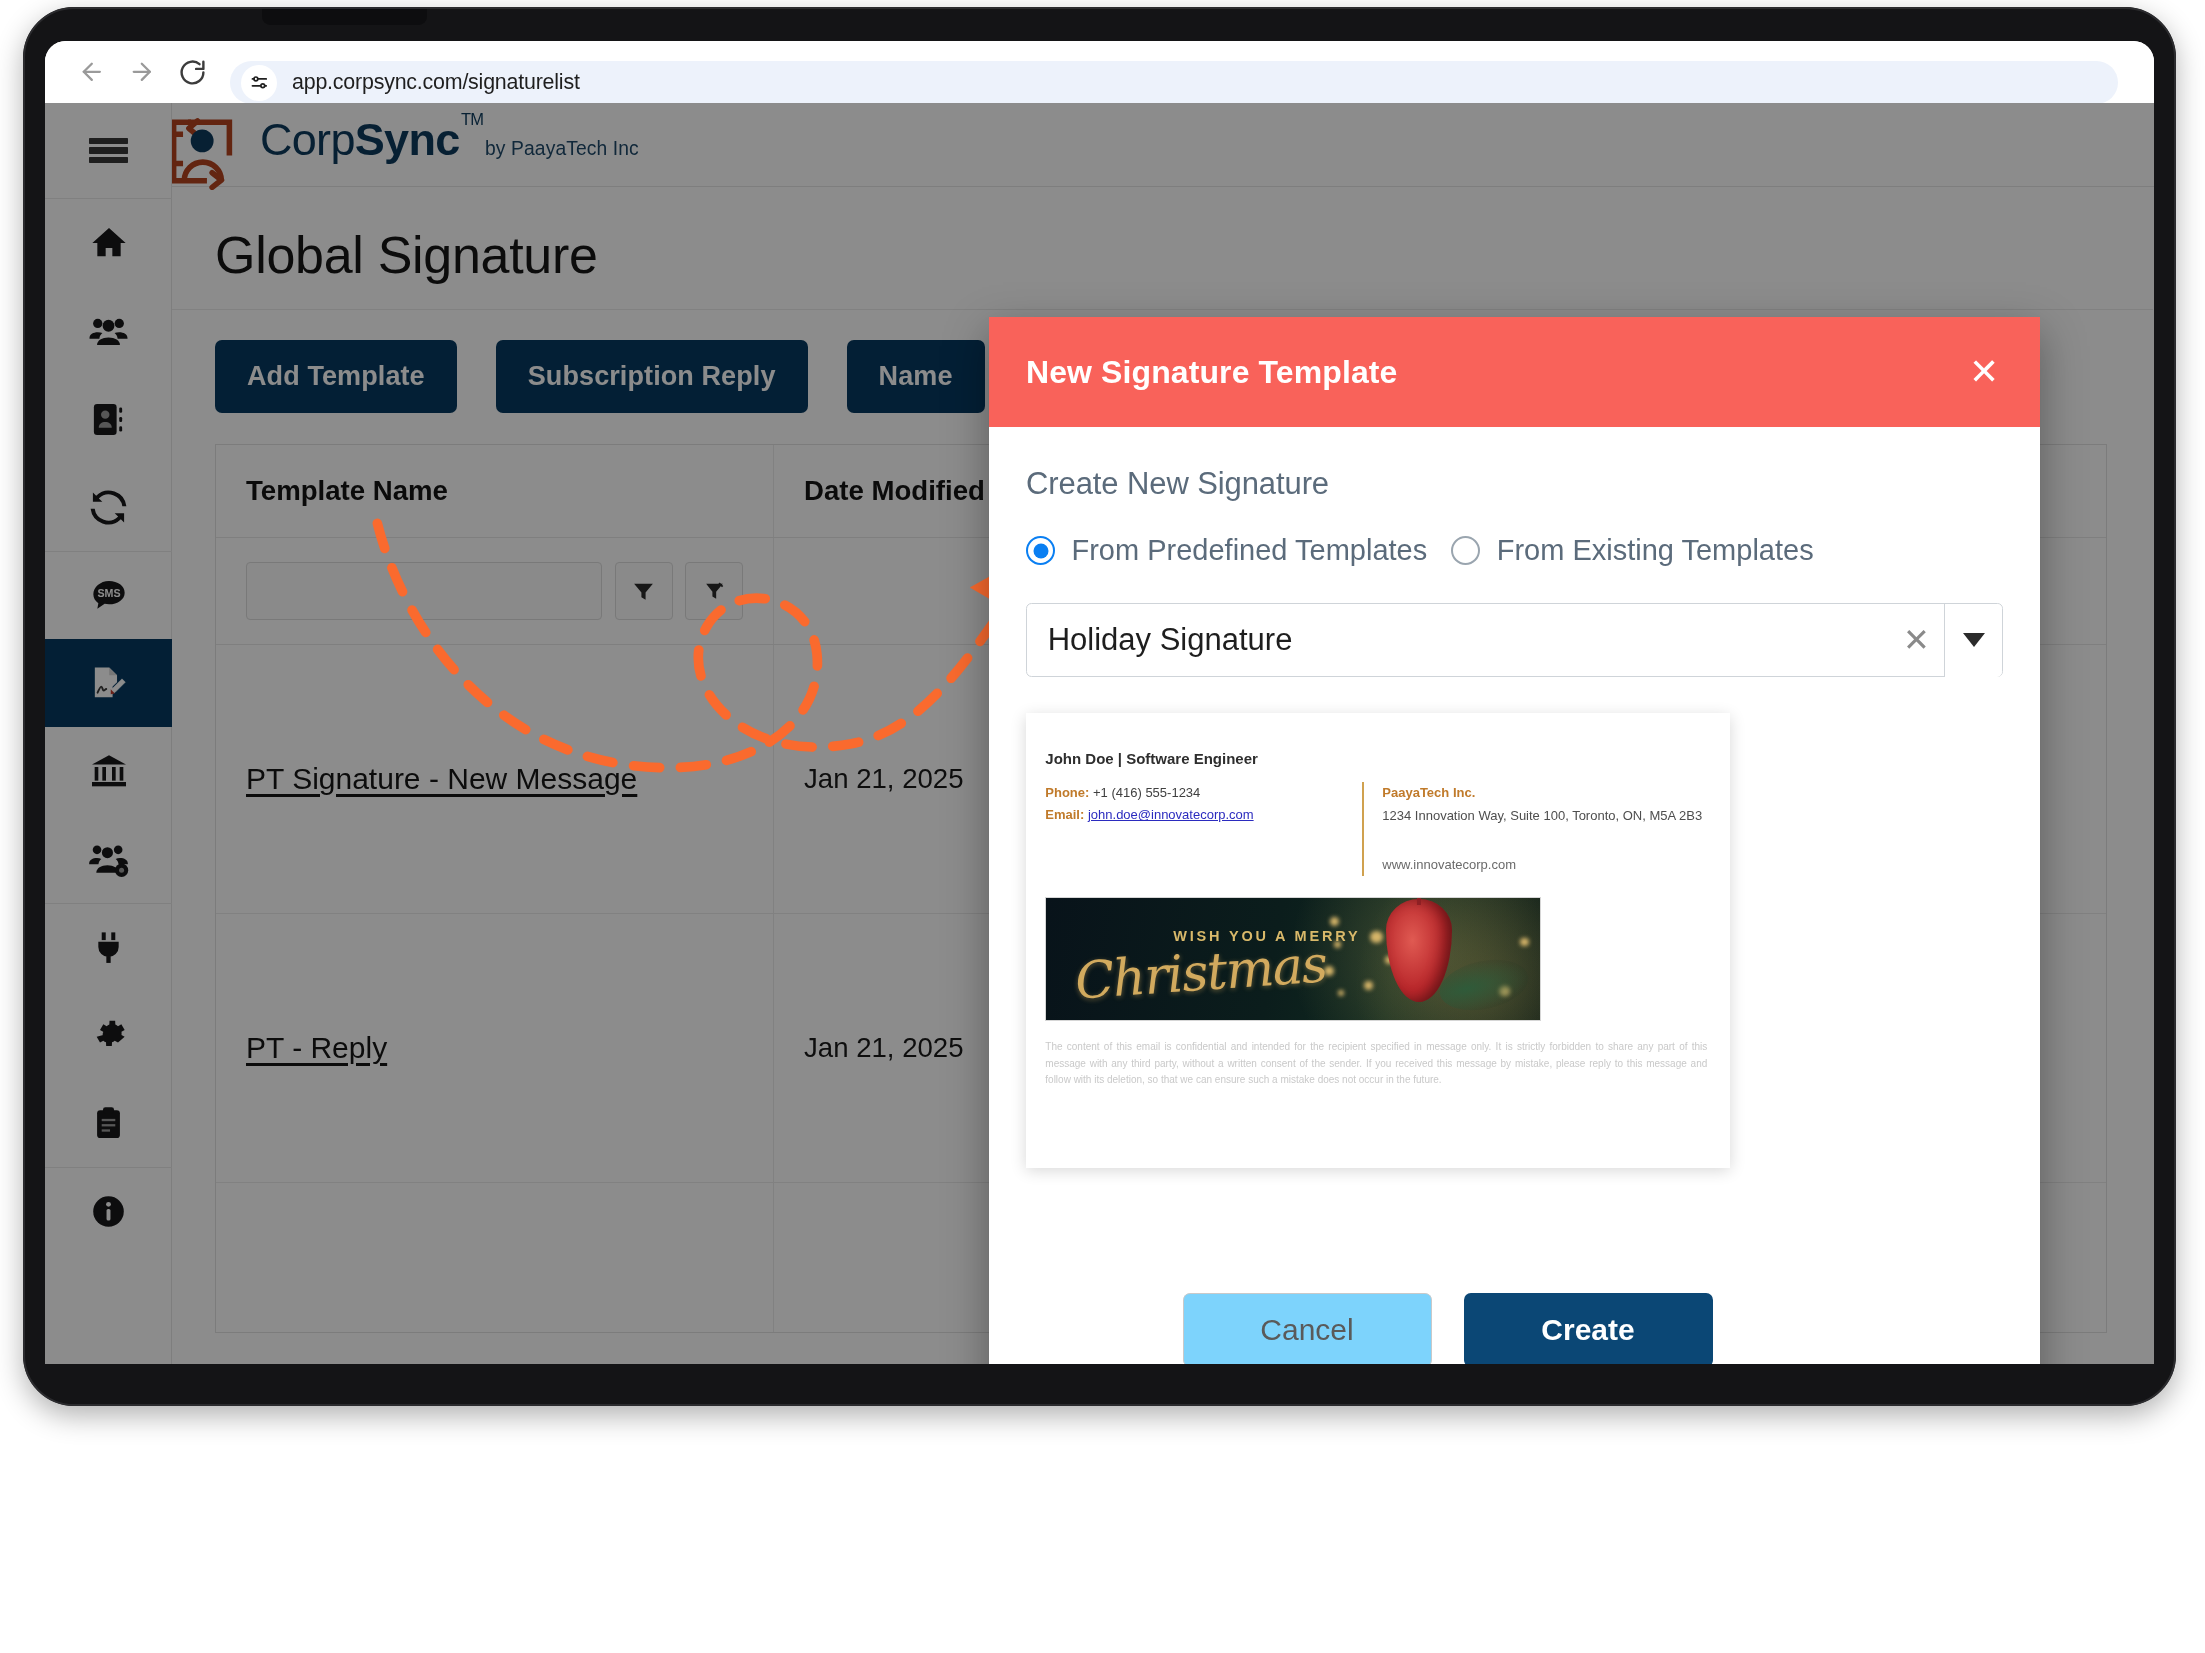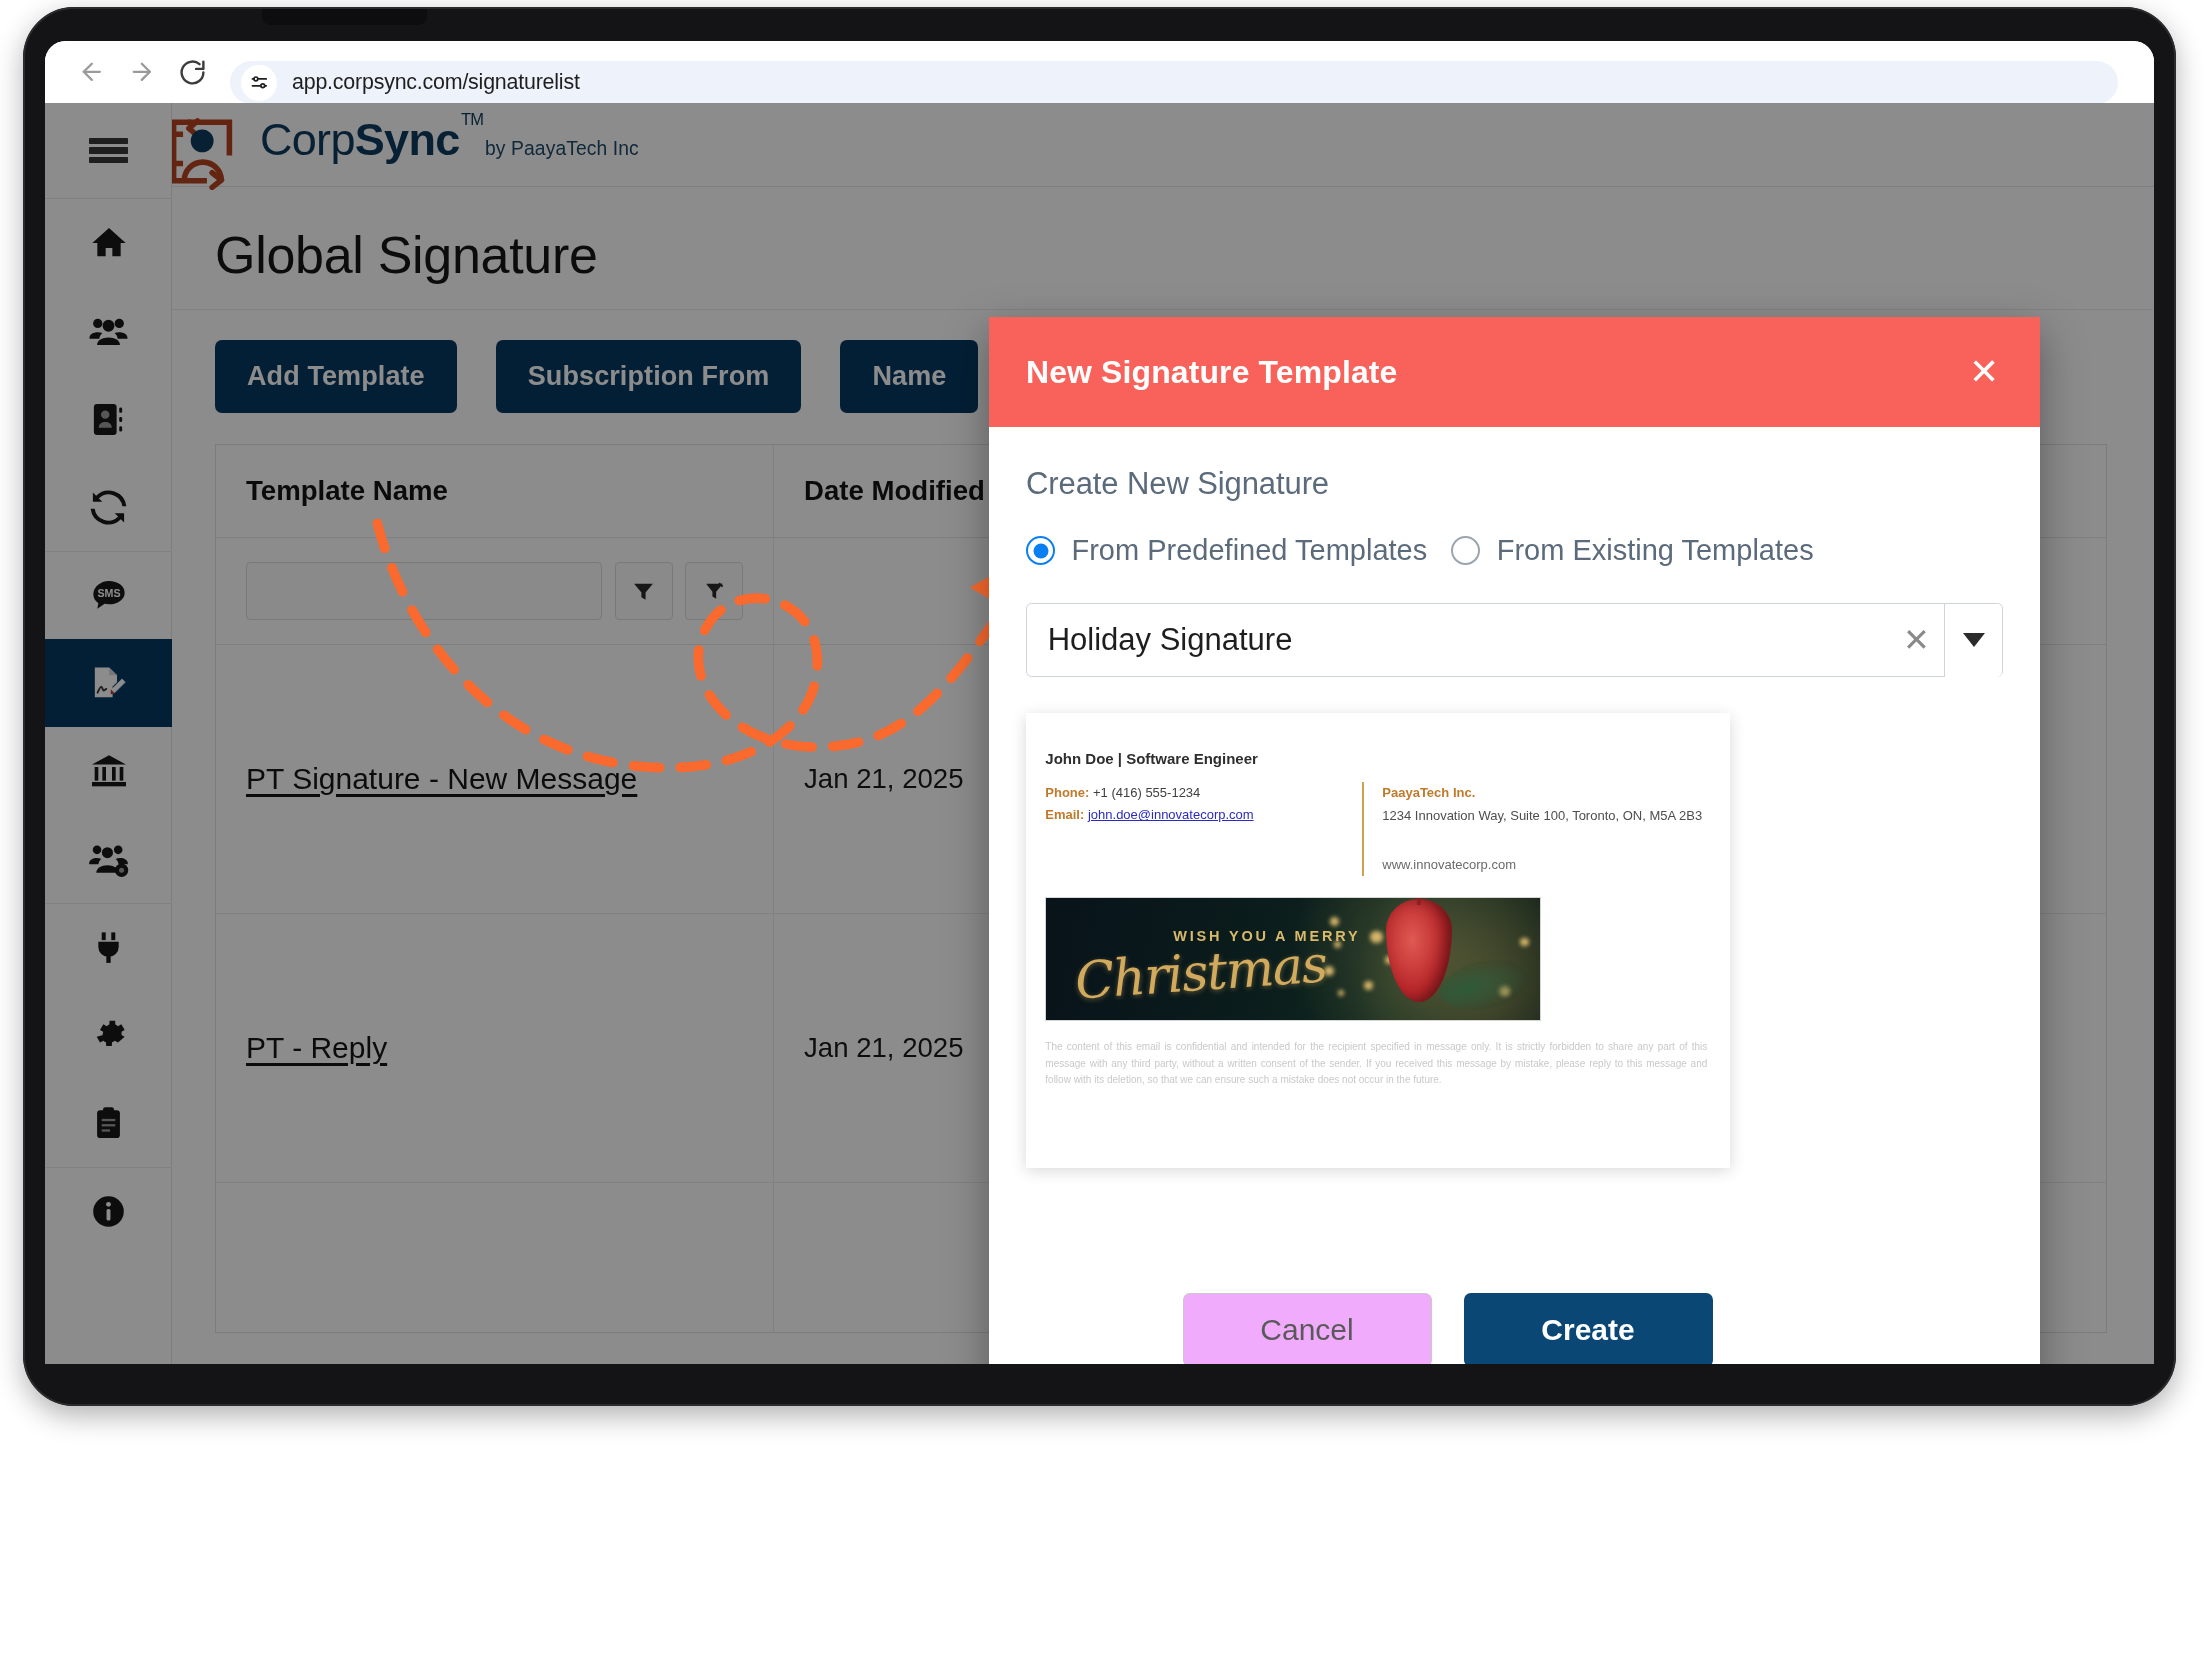--- a/index.html
+++ b/index.html
@@ -410,21 +410,21 @@
 
   
   #modal-footer {
     position: absolute; left: 0; bottom: 0;
     width: 917px; height: 138px;
     display: flex; align-items: center; justify-content: center;
     gap: 32px;
   }
   #cancel-button {
     width: 249px; height: 74px;
-    background: #f0abfc; color: #5a5a5a;
+    background: #7dd3fc; color: #5a5a5a;
     border: 0.7px solid #c9c9c9; border-radius: 6.9px;
     font-family: "Liberation Sans", sans-serif;
     font-size: 30px;
   }
   #create-button {
     width: 249px; height: 74px;
     background: #0b4775; color: #ffffff;
     border: none; border-radius: 6.9px;
     font-family: "Liberation Sans", sans-serif;
     font-size: 30px; font-weight: 700;
@@ -641,21 +641,21 @@
         </span>
       </div>
     </div>
 
     <div id="page-body">
       <div id="page-title">Global Signature</div>
       <div id="title-rule"></div>
 
       <div id="toolbar">
         <button class="toolbar-btn">Add Template</button>
-        <button class="toolbar-btn">Subscription From</button>
+        <button class="toolbar-btn">Subscription Reply</button>
         <button class="toolbar-btn">Name</button>
       </div>
 
       <div id="table-wrap">
 
         <div class="t-row" id="t-head">
           <div class="t-cell c-name">Template Name</div>
           <div class="t-cell c-date">Date Modified</div>
           <div class="t-cell c-avail"></div>
           <div class="t-cell c-outlook">

